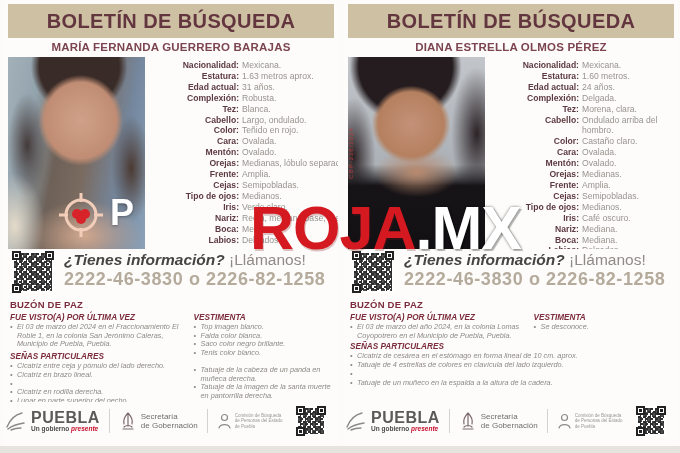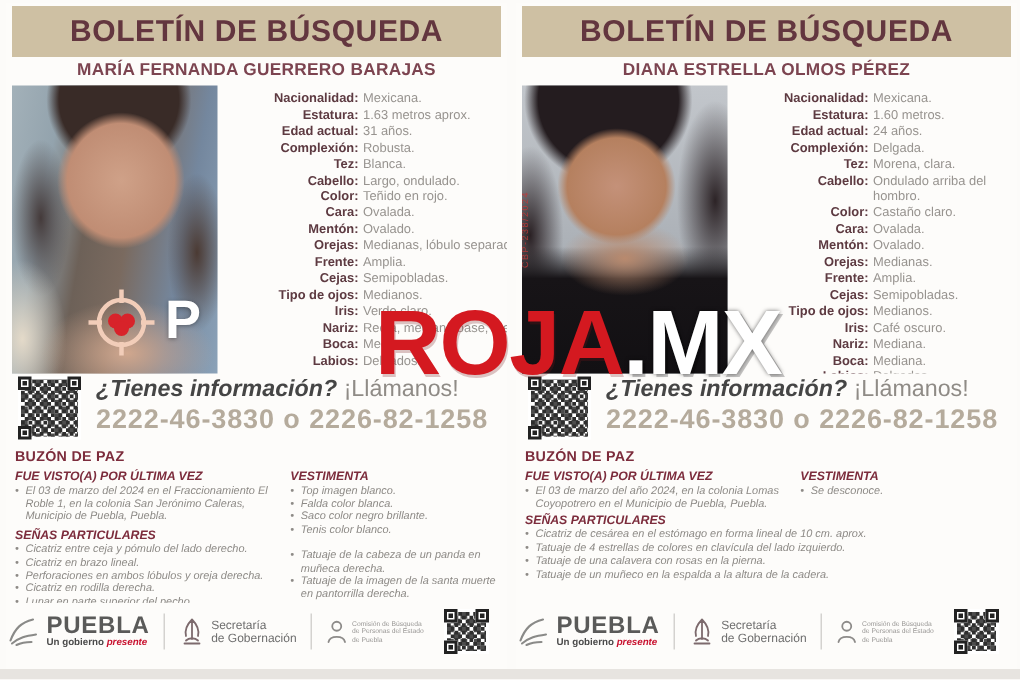--- a/index.html
+++ b/index.html
@@ -219,21 +219,20 @@
             <div class="bullet">
               <span class="dot">•</span>
               <span>Cicatriz entre ceja y pómulo del lado derecho.</span>
             </div>
             <div class="bullet">
               <span class="dot">•</span>
               <span>Cicatriz en brazo lineal.</span>
             </div>
             <div class="bullet">
               <span class="dot">•</span>
-              <span>Perforaciones en ambos lóbulos y oreja derecha.</span>
             </div>
             <div class="bullet">
               <span class="dot">•</span>
               <span>Cicatriz en rodilla derecha.</span>
             </div>
             <div class="bullet">
               <span class="dot">•</span>
               <span>Lunar en parte superior del pecho.</span>
             </div>
             <div class="bullet">
@@ -436,21 +435,20 @@
           <div class="bullet">
             <span class="dot">•</span>
             <span>Cicatriz de cesárea en el estómago en forma lineal de 10 cm. aprox.</span>
           </div>
           <div class="bullet">
             <span class="dot">•</span>
             <span>Tatuaje de 4 estrellas de colores en clavícula del lado izquierdo.</span>
           </div>
           <div class="bullet">
             <span class="dot">•</span>
-            <span>Tatuaje de una calavera con rosas en la pierna.</span>
           </div>
           <div class="bullet">
             <span class="dot">•</span>
             <span>Tatuaje de un muñeco en la espalda a la altura de la cadera.</span>
           </div>
         </div>
     </div>
     <div class="footer">
       <div class="puebla-wrap">
         <svg width="24" height="24" viewBox="0 0 24 24">

